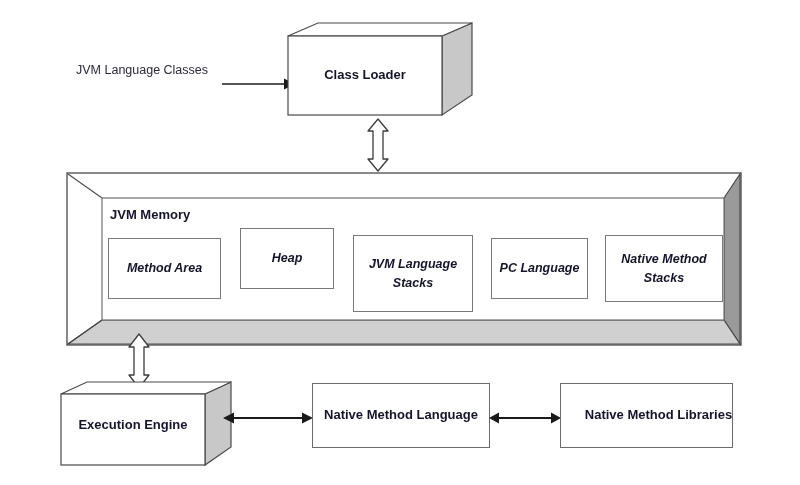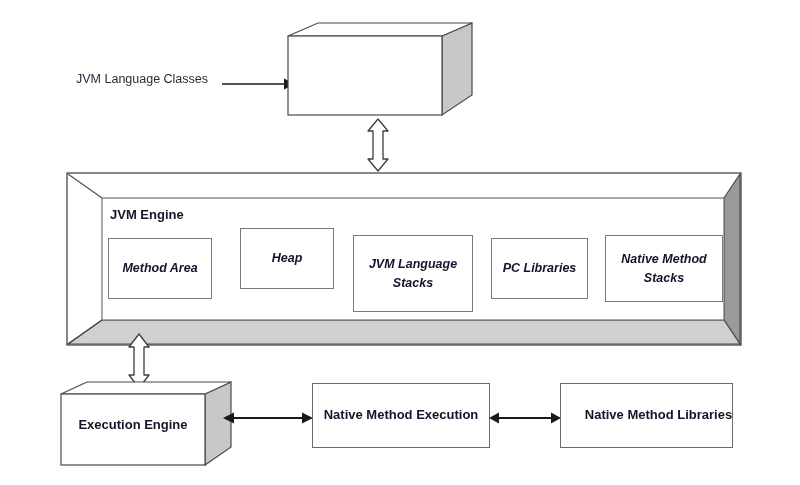--- a/index.html
+++ b/index.html
@@ -88,36 +88,39 @@
   #jvm-memory-frame svg { display: block; }
 
   
   .arrow-svg { position: absolute; overflow: visible; }
 </style>
 </head>
 <body>
 
 <div id="canvas">
 
-  <div class="abs label-plain" style="left:76px; top:72px;">JVM Language Classes</div>
+  <div class="abs label-plain" style="left:76px; top:63px;">JVM Language Classes</div>
 
   <svg class="arrow-svg" style="left:222px; top:74px;" width="74" height="20" viewBox="0 0 74 20">
     <line x1="0" y1="10" x2="62" y2="10" stroke="#1a1a1a" stroke-width="1.6"></line>
     <polygon points="62,4.6 73,10 62,15.4" fill="#1a1a1a"></polygon>
   </svg>
 
   <div class="cube" style="left:287px; top:22px;">
     <svg width="186" height="100" viewBox="0 0 186 100">
 
       <polygon points="155,14 185,1 185,73 155,93" fill="#c8c8c8" stroke="#4a4a4a" stroke-width="1.2"></polygon>
 
       <polygon points="1,14 31,1 185,1 155,14" fill="#ffffff" stroke="#4a4a4a" stroke-width="1.2"></polygon>
 
       <rect x="1" y="14" width="154" height="79" fill="#ffffff" stroke="#4a4a4a" stroke-width="1.2"></rect>
     </svg>
+    <div class="cube-label" style="left:1px; top:14px; width:154px; height:79px;">
+      <span class="box-title">Class Loader</span>
+    </div>
   </div>
 
   <svg class="arrow-svg" style="left:365px; top:118px;" width="26" height="54" viewBox="0 0 26 54">
     <polygon points="13,1 23,13 18,13 18,41 23,41 13,53 3,41 8,41 8,13 3,13" fill="#ffffff" stroke="#3c3c3c" stroke-width="1.3" stroke-linejoin="round"></polygon>
   </svg>
 
   <div id="jvm-memory-frame" style="left:66px; top:172px;">
     <svg width="676" height="174" viewBox="0 0 676 174">
 
       <rect x="1" y="1" width="674" height="172" fill="#ffffff" stroke="#4a4a4a" stroke-width="1.3"></rect>
@@ -126,36 +129,36 @@
 
       <polygon points="36,148 658,148 674,172 2,172" fill="#d0d0d0" stroke="#4a4a4a" stroke-width="1.2"></polygon>
 
       <line x1="2" y1="2" x2="36" y2="26" stroke="#4a4a4a" stroke-width="1.1"></line>
 
       <line x1="2" y1="172" x2="36" y2="148" stroke="#4a4a4a" stroke-width="1.1"></line>
 
       <rect x="36" y="26" width="622" height="122" fill="#ffffff" stroke="#6f6f6f" stroke-width="1.2"></rect>
     </svg>
 
-    <div class="abs section-title" style="left:44px; top:35px;">JVM Engine</div>
-
-    <div class="inner-box" style="left:42px; top:66px; width:104px; height:61px;">
+    <div class="abs section-title" style="left:44px; top:35px;">JVM Memory</div>
+
+    <div class="inner-box" style="left:42px; top:66px; width:113px; height:61px;">
       <span class="inner-title">Method Area</span>
     </div>
 
     <div class="inner-box" style="left:174px; top:56px; width:94px; height:61px;">
       <span class="inner-title">Heap</span>
     </div>
 
     <div class="inner-box" style="left:287px; top:63px; width:120px; height:77px;">
       <span class="inner-title">JVM Language<br>Stacks</span>
     </div>
 
     <div class="inner-box" style="left:425px; top:66px; width:97px; height:61px;">
-      <span class="inner-title">PC Libraries</span>
+      <span class="inner-title">PC Language</span>
     </div>
 
     <div class="inner-box" style="left:539px; top:63px; width:118px; height:67px;align-items:center;">
       <span class="inner-title">Native Method<br>Stacks</span>
     </div>
   </div>
 
   <svg class="arrow-svg" style="left:126px; top:333px;" width="26" height="56" viewBox="0 0 26 56">
     <polygon points="13,1 23,14 18,14 18,42 23,42 13,55 3,42 8,42 8,14 3,14" fill="#ffffff" stroke="#3c3c3c" stroke-width="1.3" stroke-linejoin="round"></polygon>
   </svg>
@@ -174,21 +177,21 @@
     </div>
   </div>
 
   <svg class="arrow-svg" style="left:223px; top:408px;" width="90" height="20" viewBox="0 0 90 20">
     <line x1="10" y1="10" x2="80" y2="10" stroke="#1a1a1a" stroke-width="1.8"></line>
     <polygon points="11,4.4 0,10 11,15.6" fill="#1a1a1a"></polygon>
     <polygon points="79,4.4 90,10 79,15.6" fill="#1a1a1a"></polygon>
   </svg>
 
   <div class="flat-box" style="left:312px; top:383px; width:178px; height:65px;">
-    <span class="box-title">Native Method Execution</span>
+    <span class="box-title">Native Method Language</span>
   </div>
 
   <svg class="arrow-svg" style="left:489px; top:408px;" width="72" height="20" viewBox="0 0 72 20">
     <line x1="9" y1="10" x2="63" y2="10" stroke="#1a1a1a" stroke-width="1.8"></line>
     <polygon points="10,4.4 0,10 10,15.6" fill="#1a1a1a"></polygon>
     <polygon points="62,4.4 72,10 62,15.6" fill="#1a1a1a"></polygon>
   </svg>
 
   <div class="flat-box" style="left:560px; top:383px; width:173px; height:65px;padding-left:24px;">
     <span class="box-title">Native Method Libraries</span>

